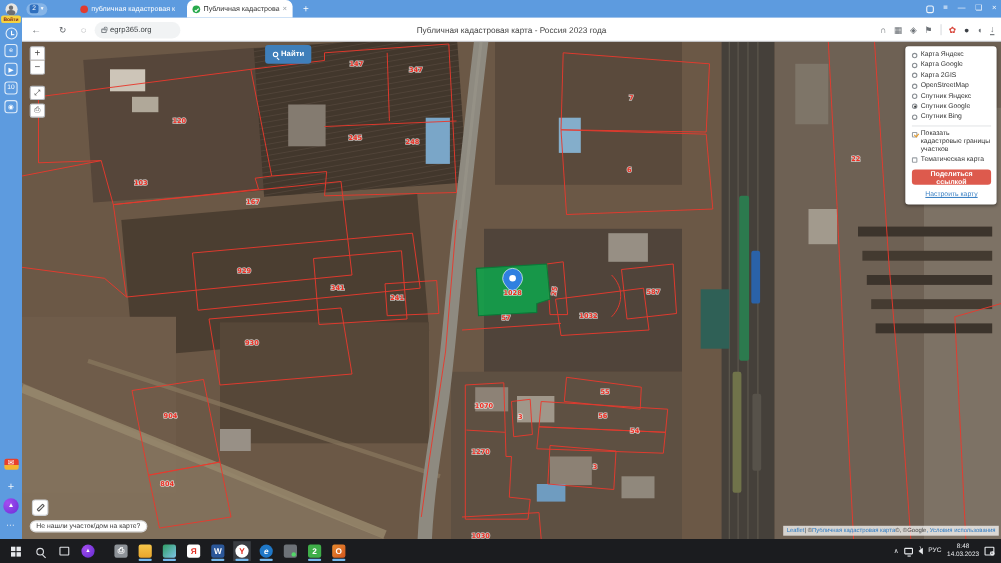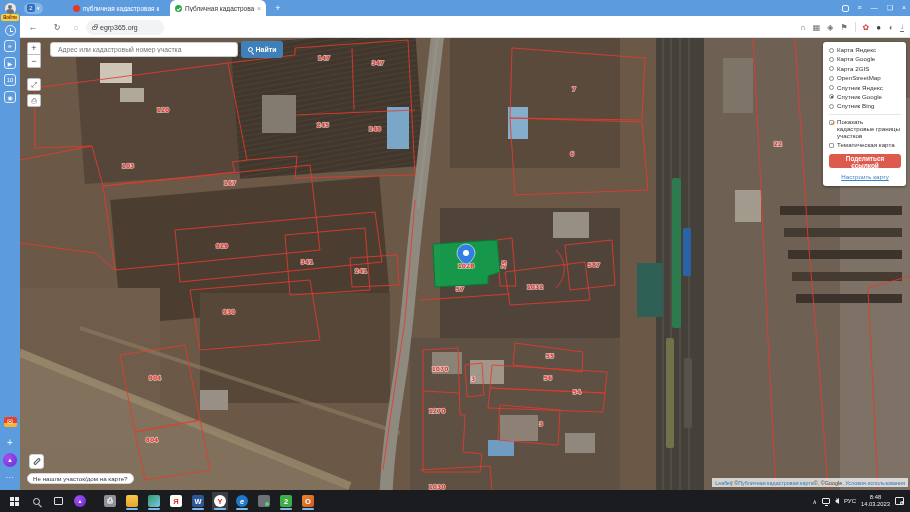--- a/index.html
+++ b/index.html
@@ -179,20 +179,21 @@
   </div>
 
   <div id="toolbar">
     <span class="tico" id="tb-back">←</span>
     <span class="tico" id="tb-reload">↻</span>
     <span class="tico" id="tb-zen">◌</span>
     <div id="addr">
       <span class="lock"></span>
       <span class="host">egrp365.org</span>
     </div>
+    <div id="page-title-bar">Публичная кадастровая карта - Россия 2023 года</div>
     <div id="tb-right">
       <span>∩</span>
       <span>▦</span>
       <span>◈</span>
       <span>⚑</span>
       <span class="sep"></span>
       <span id="tb-flower">✿</span>
       <span id="tb-circle">●</span>
       <span>◖</span>
       <span id="tb-dl">↓</span>
@@ -334,23 +335,20 @@
           <text x="417" y="375">1270</text>
           <text x="453" y="343">3</text>
           <text x="530" y="320">55</text>
           <text x="528" y="342">56</text>
           <text x="557" y="356">54</text>
           <text x="521" y="388">3</text>
           <text x="417" y="451">1030</text>
         </g>
     </svg>
 
-    <div id="searchbox">
-      <input value="" placeholder="Адрес или кадастровый номер участка" style="">
-    </div>
     <button id="findbtn">
       <span class="mag"></span>
       <span>Найти</span>
     </button>
 
     <button class="mapbtn" id="zin">+</button>
     <button class="mapbtn" id="zout">−</button>
     <button class="mapbtn" id="fullscr">⤢</button>
     <button class="mapbtn" id="printbtn">⎙</button>
     <button id="measure">

